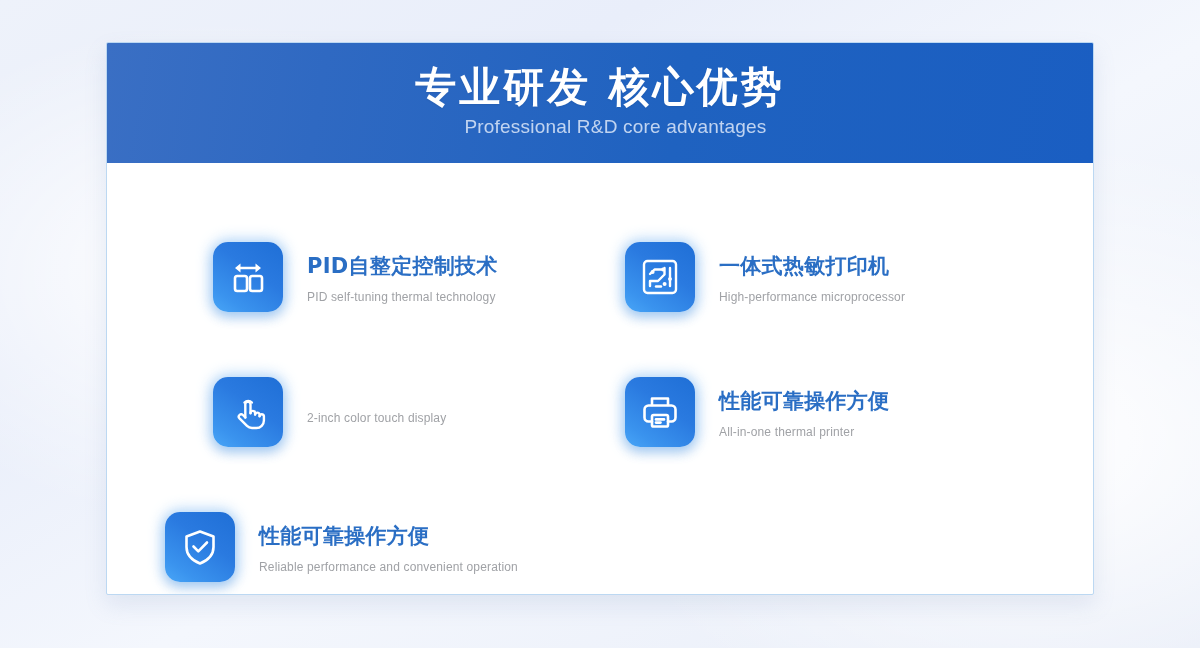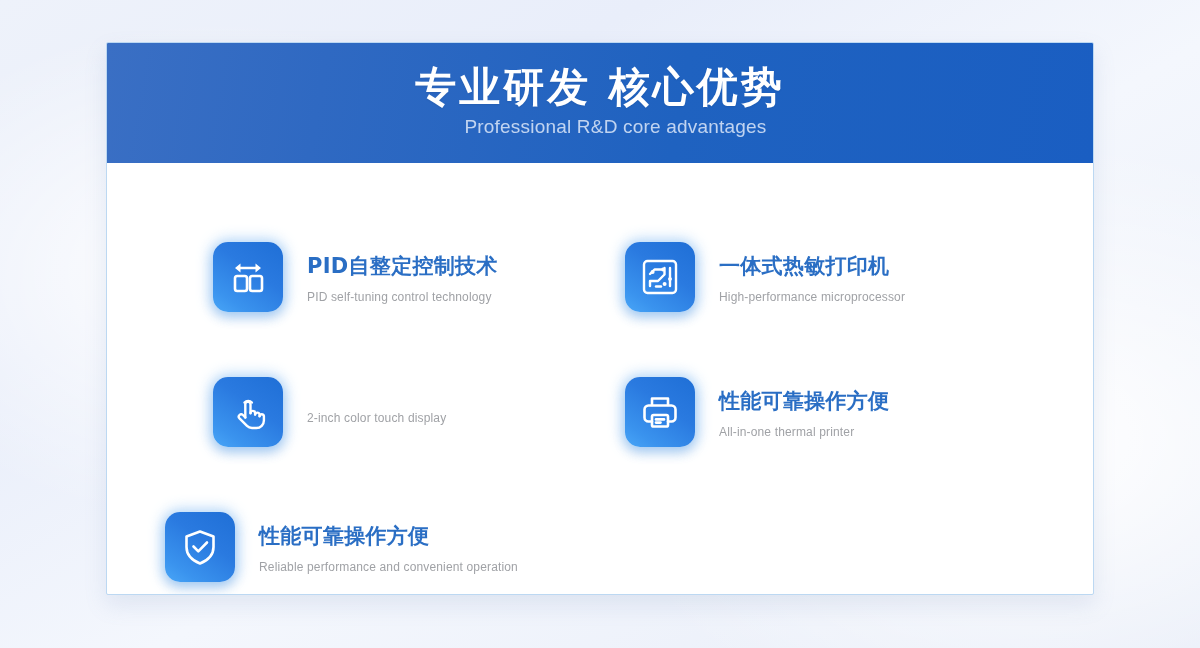--- a/index.html
+++ b/index.html
@@ -139,21 +139,21 @@
           <svg width="44" height="44" viewBox="0 0 44 44">
             <g fill="#ffffff">
               <path d="M9 13 L14.5 8.6 L14.5 11.7 L29.5 11.7 L29.5 8.6 L35 13 L29.5 17.4 L29.5 14.3 L14.5 14.3 L14.5 17.4 Z"></path>
               <rect x="9" y="21" width="12" height="15" rx="2.2" fill="none" stroke="#ffffff" stroke-width="2.6"></rect>
               <rect x="24" y="21" width="12" height="15" rx="2.2" fill="none" stroke="#ffffff" stroke-width="2.6"></rect>
             </g>
           </svg>
         </div>
         <div class="feature-text">
           <div class="feature-title">PID自整定控制技术</div>
-          <div class="feature-sub">PID self-tuning control technology</div>
+          <div class="feature-sub">PID self-tuning thermal technology</div>
         </div>
       </div>
 
       <div class="feature col-right">
         <div class="icon-box">
           <svg width="42" height="42" viewBox="0 0 42 42">
             <g fill="none" stroke="#ffffff" stroke-width="2.4" stroke-linecap="round" stroke-linejoin="round">
               <rect x="5" y="5" width="32" height="32" rx="3.5"></rect>
               <path d="M11 18 L15.5 13.5 L22 13.5"></path>
               <path d="M11 30 L11 25 L19 25 L25.5 18.5 L25.5 12"></path>

